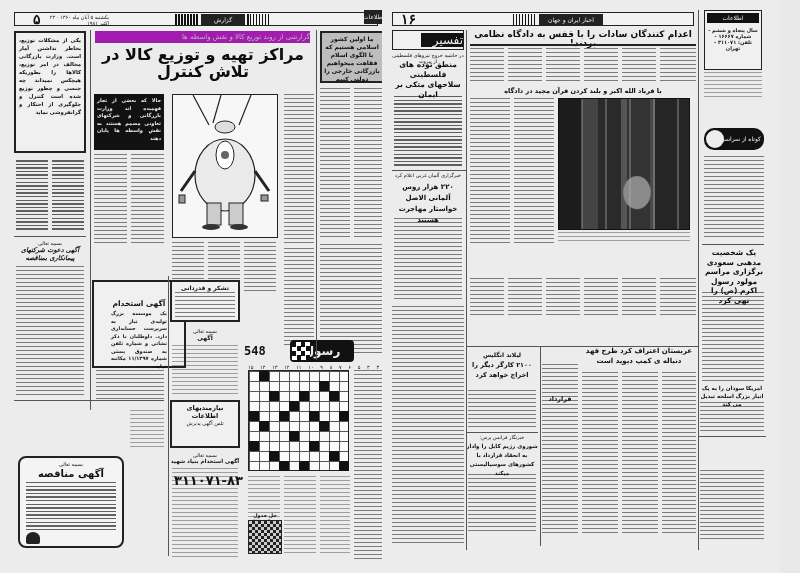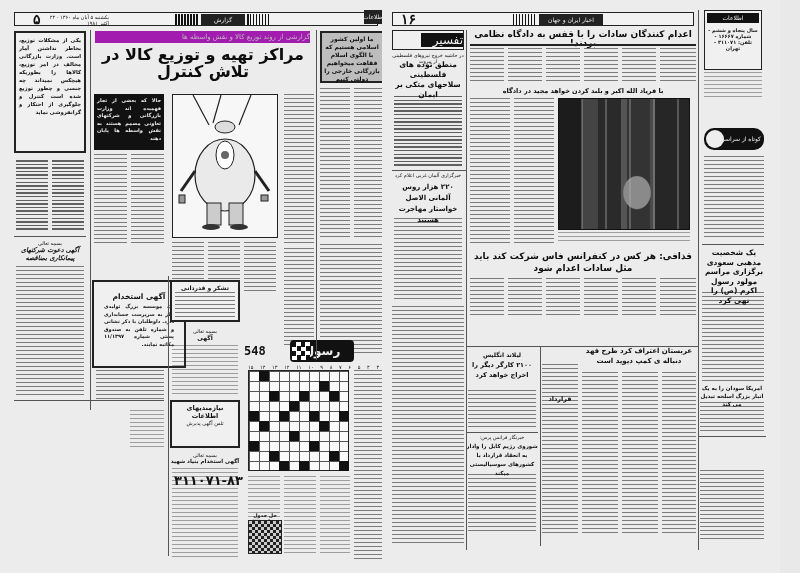--- a/index.html
+++ b/index.html
@@ -116,21 +116,21 @@
       <rect x="88" y="100" width="7" height="6" fill="#999" stroke="#222"></rect>
     </svg>
   </div>
   <div class="txt" style="left:284px; top:94px; width:30px; height:150px;"></div>
 
   <div class="txt" style="left:172px; top:242px; width:32px; height:50px;"></div>
   <div class="txt" style="left:208px; top:242px; width:32px; height:50px;"></div>
   <div class="txt" style="left:244px; top:242px; width:32px; height:50px;"></div>
   <div class="txt" style="left:284px; top:248px; width:30px; height:100px;"></div>
 
-  <div class="box" style="position:absolute; left:92px; top:280px; width:94px; height:88px; border-width:2px; padding:10px;">
+  <div class="box" style="position:absolute; left:92px; top:280px; width:94px; height:88px; border-width:2px; padding:17px;">
     <div class="adtitle" style="font-size:7.5px;">آگهی استخدام</div>
     <div class="tiny" style="font-weight:bold; margin-top:2px; line-height:7.5px; text-align:justify;">یک موسسه بزرگ تولیدی نیاز به سرپرست حسابداری دارد. داوطلبان با ذکر نشانی و شماره تلفن به صندوق پستی شماره ۱۱/۱۳۹۷ مکاتبه نمایند.</div>
   </div>
 
   <div class="box" style="position:absolute; left:170px; top:280px; width:70px; height:42px; border-width:2px; padding:2px;">
     <div class="adtitle" style="font-size:6px;">تشکر و قدردانی</div>
     <div class="txt" style="left:3px; top:10px; width:60px; height:26px;"></div>
   </div>
 
   <div style="position:absolute; left:170px; top:328px; width:70px; text-align:center;">
@@ -197,20 +197,26 @@
       <div class="blk" style="left:30px; top:90px"></div>
   </div>
   <div class="txt" style="left:354px; top:370px; width:36px; height:190px;"></div>
   <div class="txt light" style="left:248px; top:476px; width:32px; height:60px;"></div>
   <div class="txt light" style="left:284px; top:476px; width:32px; height:80px;"></div>
   <div class="txt light" style="left:320px; top:476px; width:30px; height:80px;"></div>
   <div class="tiny abs" style="left:248px; top:512px; width:34px; text-align:center; font-weight:bold;">حل جدول شماره ۶۲۵</div>
   <div class="cw-mini" style="left:248px; top:520px; width:34px; height:34px;"></div>
 
   <div class="rule-h" style="left:14px; top:400px; width:150px;"></div>
+  <div class="box" style="position:absolute; left:18px; top:456px; width:106px; height:92px; border:2px solid #222; border-radius:8px; padding:3px; background:#f4f4f4;">
+    <div class="tiny" style="text-align:center;">بسمه تعالی</div>
+    <div class="adtitle" style="font-size:10px; margin-top:1px;">آگهی مناقصه</div>
+    <div class="txt dense" style="left:6px; top:24px; width:90px; height:50px;"></div>
+    <div class="abs" style="left:6px; top:74px; width:14px; height:12px; background:#222; border-radius:50% 50% 2px 2px;"></div>
+  </div>
   <div class="txt" style="left:96px; top:370px; width:68px; height:30px;"></div>
   <div class="txt light" style="left:130px; top:410px; width:34px; height:40px;"></div>
 
   <div class="rule-v" style="left:90px; top:30px; height:380px;"></div>
   <div class="rule-v" style="left:168px; top:276px; height:280px;"></div>
   <div class="rule-v" style="left:316px; top:30px; height:330px;"></div>
 </div>
 
 <div class="gutter"></div>
 
@@ -254,29 +260,28 @@
     <div class="darkbox abs" style="left:28px; top:2px; width:42px; height:14px; font-size:12px; line-height:14px; text-align:right;">تفسیر روز</div>
   </div>
   <div class="tiny abs" style="left:10px; top:52px; width:72px; text-align:center;">در حاشیه خروج نیروهای فلسطینی از بیروت</div>
   <div class="hl abs" style="left:10px; top:60px; width:72px; font-size:7.5px; line-height:10px;">منطق توده های فلسطینی سلاحهای متکی بر ایمان</div>
   <div class="txt dense" style="left:12px; top:96px; width:68px; height:70px;"></div>
 
   <div class="tiny abs" style="left:10px; top:172px; width:72px; text-align:center;">خبرگزاری آلمان غربی اعلام کرد</div>
   <div class="hl abs" style="left:10px; top:182px; width:72px; font-size:7px; line-height:11px;">۲۲۰ هزار روس آلمانی الاصل خواستار مهاجرت هستند</div>
   <div class="txt" style="left:12px; top:218px; width:68px; height:82px;"></div>
 
-  <div class="hl abs" style="left:88px; top:88px; width:226px; font-size:6.5px;">با فریاد الله اکبر و بلند کردن خواهد مجید در دادگاه</div>
+  <div class="hl abs" style="left:88px; top:88px; width:226px; font-size:6.5px;">با فریاد الله اکبر و بلند کردن قرآن مجید در دادگاه</div>
   <div class="photo" style="left:176px; top:98px; width:132px; height:132px;">
     <div class="bars-overlay"></div>
   </div>
   <div class="txt light" style="left:176px; top:232px; width:132px; height:12px;"></div>
   <div class="txt" style="left:88px; top:98px; width:40px; height:148px;"></div>
   <div class="txt" style="left:132px; top:98px; width:40px; height:148px;"></div>
 
-  <div class="hl abs" style="left:88px; top:250px; width:226px; font-size:9px; line-height:12px;">قذافی: هر کس در کنفرانس فاس شرکت کند باید مثل سادات اعدام شود</div>
   <div class="txt" style="left:88px; top:278px; width:34px; height:40px;"></div>
   <div class="txt" style="left:126px; top:278px; width:34px; height:40px;"></div>
   <div class="txt" style="left:164px; top:278px; width:34px; height:40px;"></div>
   <div class="txt" style="left:202px; top:278px; width:34px; height:40px;"></div>
   <div class="txt" style="left:240px; top:278px; width:34px; height:40px;"></div>
   <div class="txt" style="left:278px; top:278px; width:36px; height:40px;"></div>
 
   <div class="txt" style="left:10px; top:306px; width:72px; height:240px;"></div>
 
   <div class="hl abs" style="left:84px; top:350px; width:72px; font-size:6px; line-height:9px;">لیلاند انگلیس</div>

